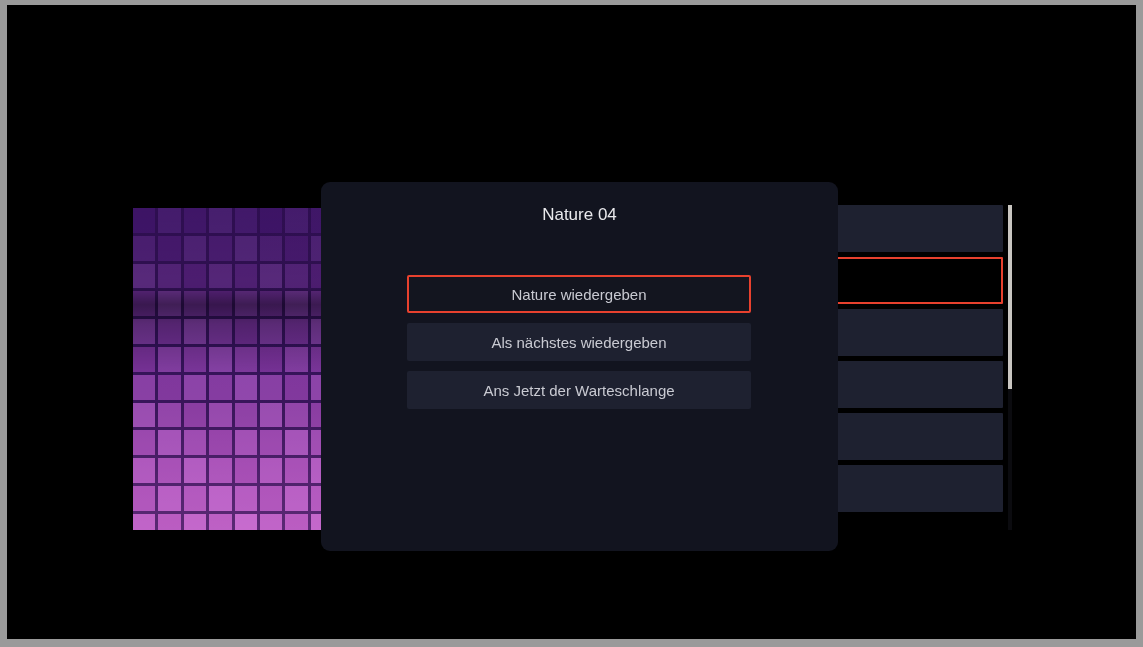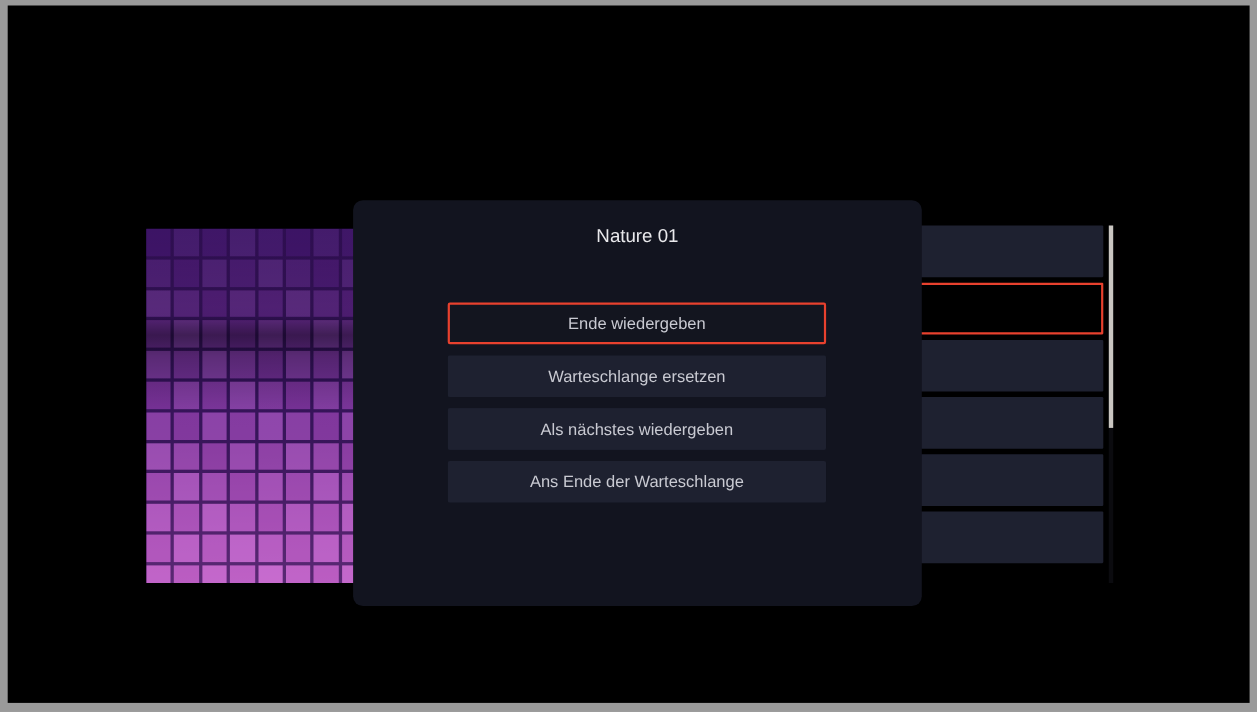--- a/index.html
+++ b/index.html
@@ -254,30 +254,27 @@
       <div class="row"></div>
       <div class="row"></div>
       <div class="row"></div>
       <div class="row"></div>
     </div>
 
   <div id="scroll-track"></div>
   <div id="scroll-thumb"></div>
 
   <div id="dialog">
-    <div id="dialog-title">Nature 01</div>
+    <div id="dialog-title">Nature 04</div>
     <div id="dialog-menu">
         <div class="menu-item focused">
-          <span>Ende wiedergeben</span>
-        </div>
-        <div class="menu-item">
-          <span>Warteschlange ersetzen</span>
+          <span>Nature wiedergeben</span>
         </div>
         <div class="menu-item">
           <span>Als nächstes wiedergeben</span>
         </div>
         <div class="menu-item">
-          <span>Ans Ende der Warteschlange</span>
+          <span>Ans Jetzt der Warteschlange</span>
         </div>
       </div>
   </div>
 
 </div>
 
 </body></html>

